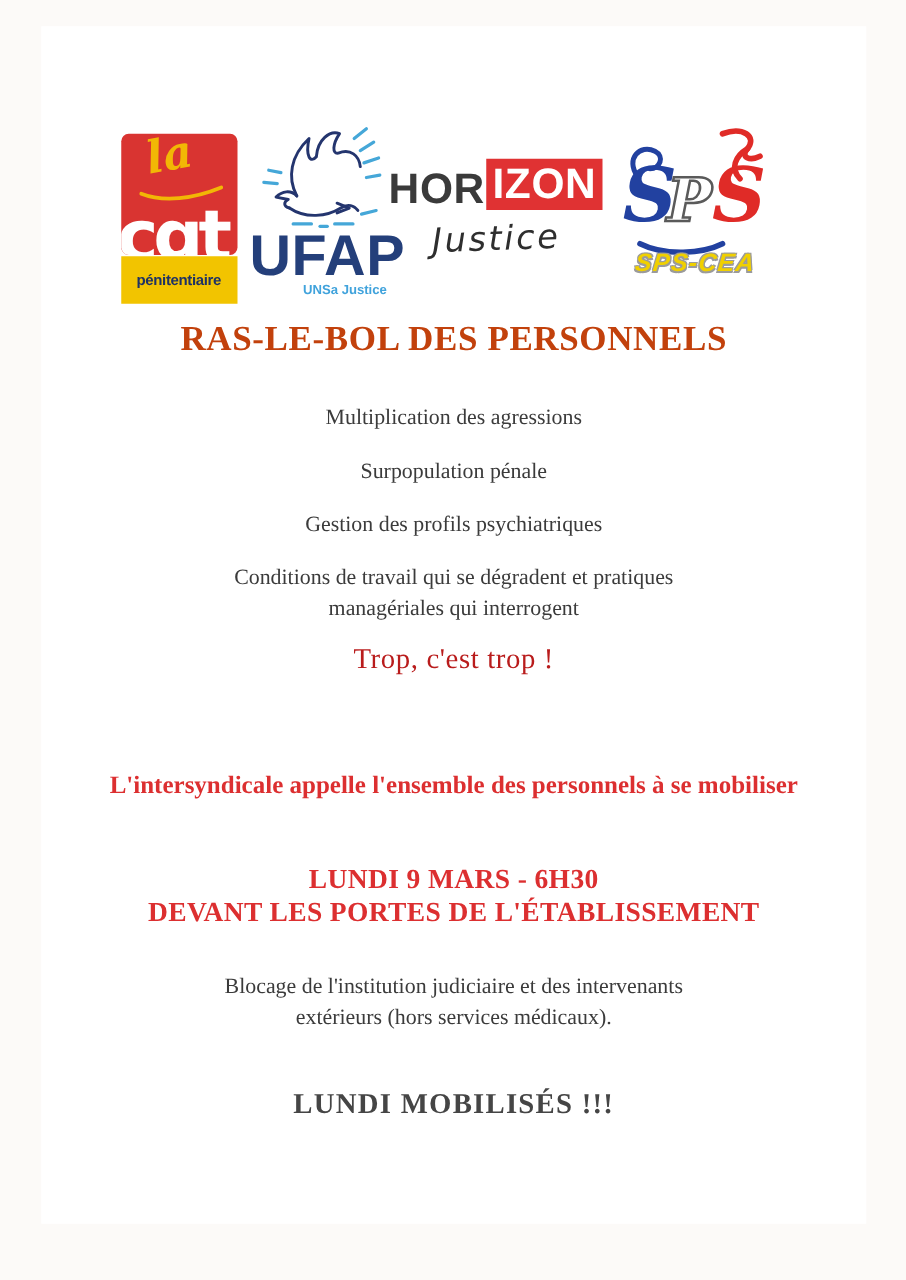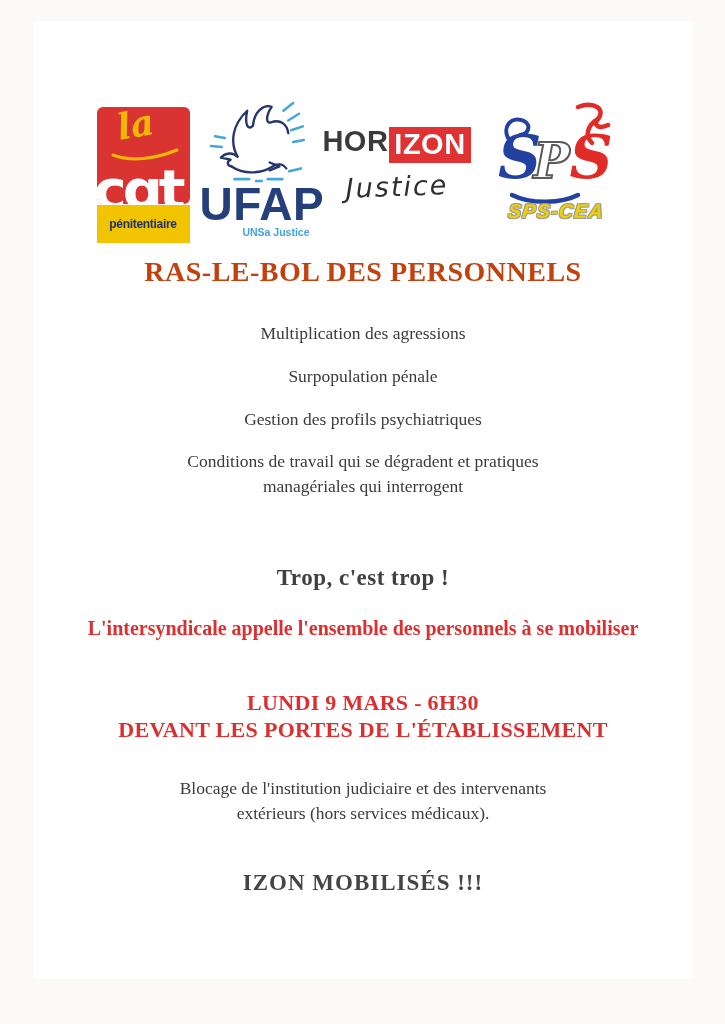--- a/index.html
+++ b/index.html
@@ -50,23 +50,23 @@
     font-weight:bold;font-size:46px;line-height:0.85;color:#243f7a;letter-spacing:0.5px;
   }
   .ufap-sub{
     text-align:right;padding-right:2px;margin-top:2px;
     font-family:"Liberation Sans", sans-serif;font-weight:bold;
     font-size:10.5px;color:#41a3dc;
   }
   
   .logo-horizon{width:150px;margin-top:26px;text-align:center;}
   .horizon-row{
-    display:flex;justify-content:center;align-items:flex-start;
+    display:flex;justify-content:center;align-items:flex-end;
     font-family:"Liberation Sans", sans-serif;font-weight:bold;
-    font-size:29px;letter-spacing:0.5px;line-height:1;
+    font-size:34px;letter-spacing:0.5px;line-height:1;
   }
   .hor{color:#3a3a3a;}
   .izon{background:#e03233;color:#ffffff;padding:3px 5px 4px;margin-left:1px;}
   .horizon-justice{
     margin-top:8px;font-family:"DejaVu Sans", sans-serif;font-style:italic;
     font-size:27px;color:#2e2e2e;letter-spacing:2px;transform:rotate(-2deg);
   }
   
   .logo-sps{position:relative;width:148px;height:122px;}
   .sps-swoosh{position:absolute;top:0;left:0;}
@@ -93,22 +93,22 @@
   .title{
     top:236px;font-weight:bold;font-size:28px;line-height:30px;
     color:#c2410c;letter-spacing:0.5px;
   }
   .item{font-size:17.5px;line-height:22px;color:#3b3b3b;font-weight:normal;}
   .i0{top:301px;}
   .i1{top:344px;}
   .i2{top:387px;}
   .i3{top:428px;left:110px;right:110px;line-height:25px;}
   .emphasis{
-    top:542px;font-weight:bold;font-size:23px;line-height:30px;
-    color:#404040;letter-spacing:0.5px;
+    top:491px;font-weight:normal;font-size:23px;line-height:30px;
+    color:#b91c1c;letter-spacing:0.5px;
   }
   .call{
     top:595px;left:40px;right:40px;
     font-weight:bold;font-size:20px;line-height:25px;color:#dc2f30;
   }
   .date-block{
     top:668px;font-weight:bold;font-size:22px;line-height:27px;
     color:#dc2f30;letter-spacing:0.3px;
   }
   .action{top:737px;left:110px;right:110px;font-size:17.5px;line-height:25px;color:#3b3b3b;margin-top:18px;}
@@ -196,15 +196,15 @@
 
   <p class="tblock call">L'intersyndicale appelle l'ensemble des personnels à se mobiliser</p>
 
   <div class="tblock date-block">
     <div>LUNDI 9 MARS - 6H30</div>
     <div>DEVANT LES PORTES DE L'ÉTABLISSEMENT</div>
   </div>
 
   <p class="tblock action">Blocage de l'institution judiciaire et des intervenants extérieurs (hors services médicaux).</p>
 
-  <p class="tblock closing">IZON MOBILISÉS !!!</p>
+  <p class="tblock closing">LUNDI MOBILISÉS !!!</p>
 
 </div>
 
 </body></html>

